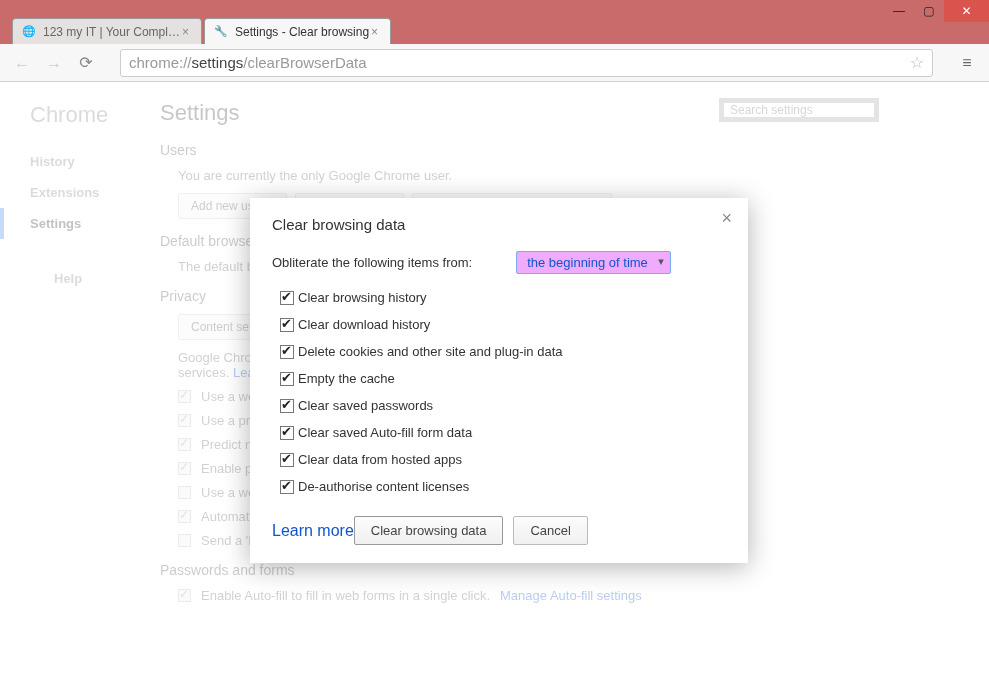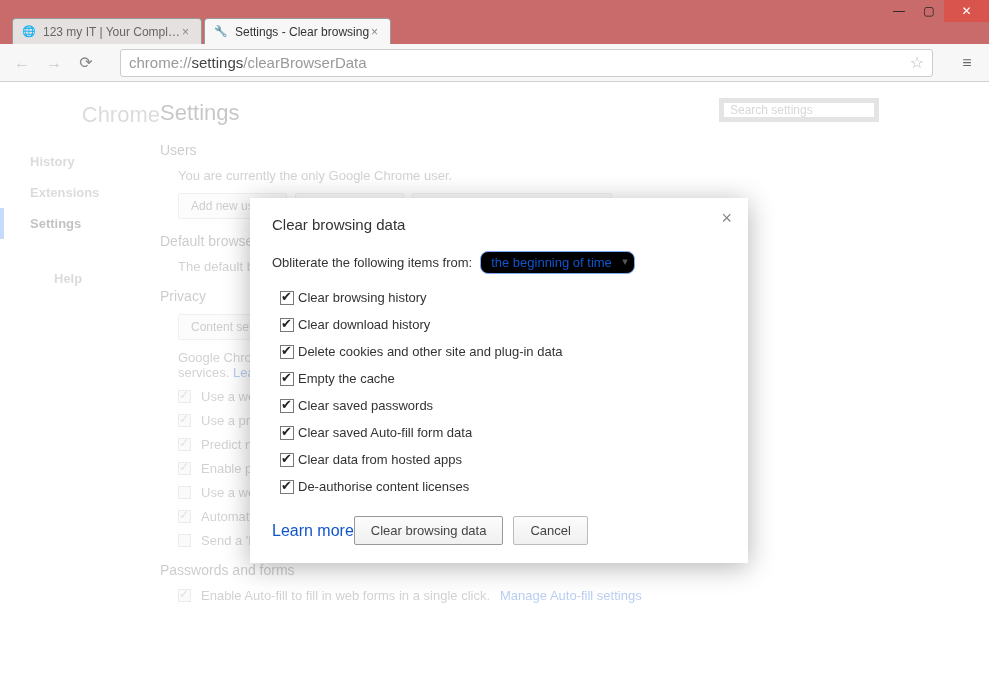--- a/index.html
+++ b/index.html
@@ -29,21 +29,21 @@
 .omnibox .url-gray { color: #999; }
 .omnibox .url-dark { color: #444; }
 .star-icon { position: absolute; right: 8px; color: #bbb; font-size: 16px; }
 .menu-btn { width: 28px; height: 28px; display: flex; align-items: center; justify-content: center; color: #666; cursor: pointer; font-size: 16px; }
 
 
 .content { display: flex; height: calc(100% - 82px); position: relative; }
 
 
 .sidebar { width: 160px; padding: 20px 0 0 30px; }
-.sidebar .brand { font-size: 22px; color: #888; margin-bottom: 18px; font-weight: 400; text-align: right; }
+.sidebar .brand { font-size: 22px; color: #888; margin-bottom: 18px; font-weight: 400; }
 .sidebar-item { font-size: 13px; color: #888; padding: 8px 0; cursor: pointer; font-weight: bold; }
 .sidebar-item.active-item { color: #333; border-left: 4px solid #4285f4; margin-left: -30px; padding-left: 26px; }
 .sidebar .help { margin-top: 24px; margin-left: 24px; }
 
 
 .main { flex: 1; padding: 18px 30px 0 0; color: #333; }
 .main h1 { font-size: 22px; font-weight: 400; color: #444; margin-bottom: 16px; }
 .search-box { position: absolute; right: 110px; top: 16px; }
 .search-box input { width: 160px; height: 24px; border: 5px solid #a3a3a3; font-size: 12px; padding: 0 6px; color: #c2410c; }
 
@@ -57,21 +57,21 @@
 .link { color: #1155cc; cursor: pointer; }
 
 
 .overlay { position: absolute; inset: 82px 0 0 0; background: rgba(255,255,255,0.7); z-index: 10; }
 
 
 .dialog { position: absolute; left: 250px; top: 198px; width: 498px; background: #fff; box-shadow: 0 4px 25px rgba(0,0,0,0.3); z-index: 20; padding: 18px 22px 18px; }
 .dialog-title { font-size: 15px; color: #333; margin-bottom: 18px; }
 .dialog-close { position: absolute; right: 10px; top: 8px; font-size: 18px; color: #888; cursor: pointer; padding: 2px 6px; }
 .dialog-row1 { font-size: 13px; color: #333; display: flex; align-items: center; gap: 8px; margin-bottom: 16px; }
-.select-box { border: 1px solid #7baaf7; background: #000000; padding: 3px 22px 3px 10px; font-size: 13px; color: #1155cc; position: relative; border-radius: 8px; cursor: pointer; }
+.select-box { border: 1px solid #7baaf7; background: #f0abfc; padding: 3px 22px 3px 10px; font-size: 13px; color: #1155cc; position: relative; border-radius: 2px; cursor: pointer; margin-left: 36px; }
 .select-box::after { content: "▾"; position: absolute; right: 6px; top: 3px; color: #555; font-size: 11px; }
 .dlg-check-row { display: flex; align-items: center; gap: 4px; margin: 12px 0; font-size: 13px; color: #333; padding-left: 8px; }
 .dlg-check { width: 14px; height: 14px; border: 1px solid #777; background: #fff; position: relative; display: inline-block; }
 .dlg-check.checked::after { content: "✔"; position: absolute; top: -3px; left: 0px; font-size: 13px; color: #222; }
 .dialog-footer { display: flex; justify-content: flex-start; align-items: center; margin-top: 22px; }
 .dialog-footer .right { display: flex; gap: 10px; }
 .dlg-btn { border: 1px solid #bbb; background: linear-gradient(#fcfcfc,#f0f0f0); padding: 6px 16px; font-size: 13px; color: #444; border-radius: 2px; cursor: pointer; }
 .dlg-btn.primary { border-color: #999; }
 </style>
 </head>

